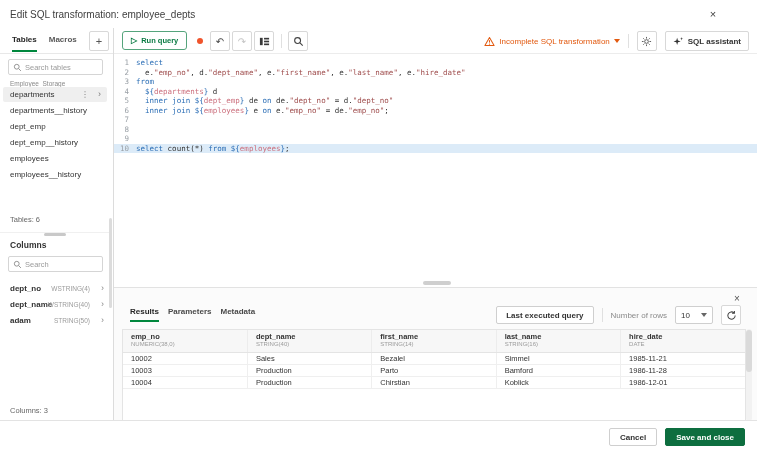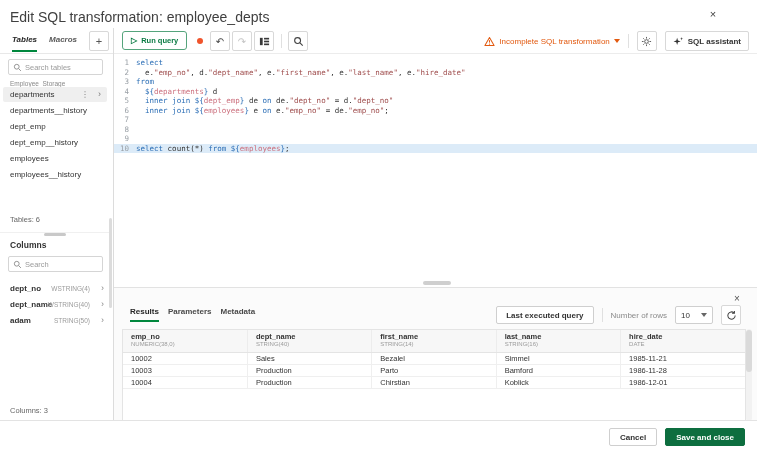--- a/index.html
+++ b/index.html
@@ -2,28 +2,28 @@
 <html><head>
 <meta charset="utf-8">
 <style>
   * { margin:0; padding:0; box-sizing:border-box; }
   html,body { background:#fff; }
   body { font-family:"Liberation Sans", sans-serif; color:#333; }
   .app { position:relative; width:757px; height:451px; background:#fff; overflow:hidden; }
 
   
   .hdr { position:absolute; left:0; top:0; width:757px; height:28px; background:#fff; }
-  .hdr-title { position:absolute; left:10px; top:9px; font-size:14px; color:#404040; }
+  .hdr-title { position:absolute; left:10px; top:9px; font-size:10px; color:#404040; }
   .win-close { position:absolute; left:706px; top:7px; width:14px; height:14px; font-size:11px; color:#404040;
                display:flex; align-items:center; justify-content:center; cursor:pointer; }
 
   
   .sidebar { position:absolute; left:0; top:28px; width:114px; height:392px; border-right:1px solid #dcdcdc; background:#fff; }
   .sb-tabs { position:absolute; left:0; top:0; width:100%; height:26px; border-bottom:1px solid #e8e8e8; }
-  .sb-tabs .tab { position:relative; display:inline-block; margin-left:12px; padding:7px 0 6px 0; font-size:8px; font-weight:bold; color:#595959; cursor:pointer;font-style:italic; }
+  .sb-tabs .tab { position:relative; display:inline-block; margin-left:12px; padding:7px 0 6px 0; font-size:8px; font-weight:bold; color:#595959; cursor:pointer; }
   .sb-tabs .tab.active { color:#262626; border-bottom:2px solid #00873d; }
   .sb-add { position:absolute; left:89px; top:3px; width:20px; height:20px; border:1px solid #d8d8d8; border-radius:2px; background:#fff;
             font-size:11px; color:#555; display:flex; align-items:center; justify-content:center; cursor:pointer; }
   .search-box { position:absolute; left:8px; width:95px; height:16px; border:1px solid #d5d5d5; border-radius:2px; background:#fff; display:flex; align-items:center; padding:0 4px; gap:3px; }
   .search-box svg { flex:0 0 auto; }
   .search-box .ph { font-size:7.5px; color:#9b9b9b; white-space:nowrap; overflow:hidden; }
   .sb-search { top:31px; }
   .sb-group { position:absolute; left:10px; top:52px; font-size:6.5px; color:#8a8a8a; }
   .tbl-list { position:absolute; left:0; top:59px; width:110px; }
   .tbl-item { position:relative; height:15px; margin:0 3px 1px 3px; padding-left:7px; display:flex; align-items:center; font-size:8px; color:#333; border-radius:2px; cursor:pointer; }

